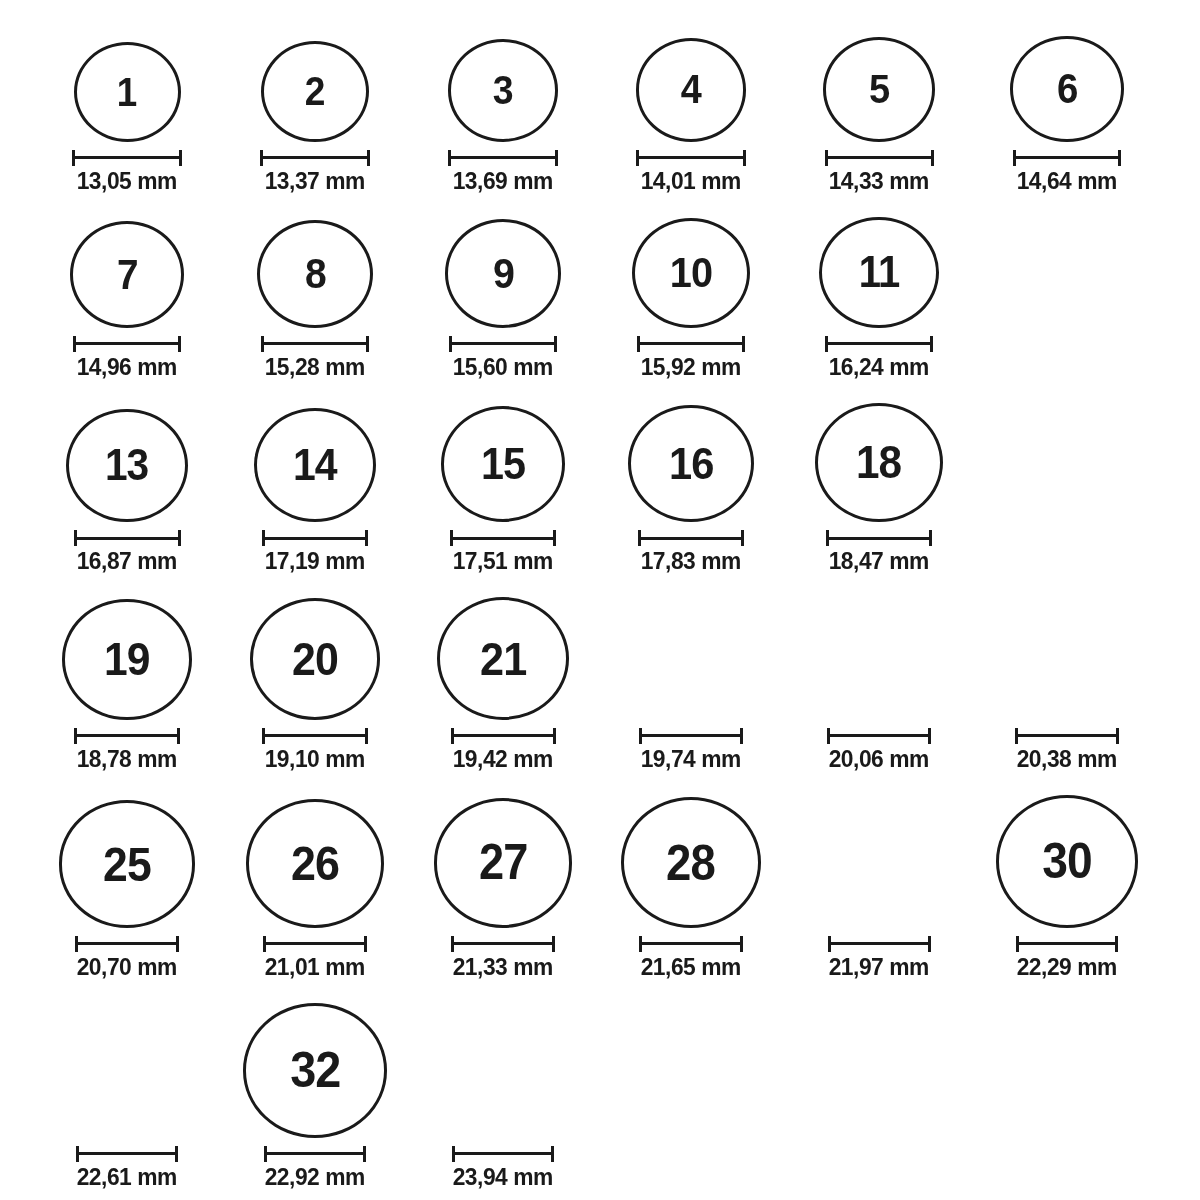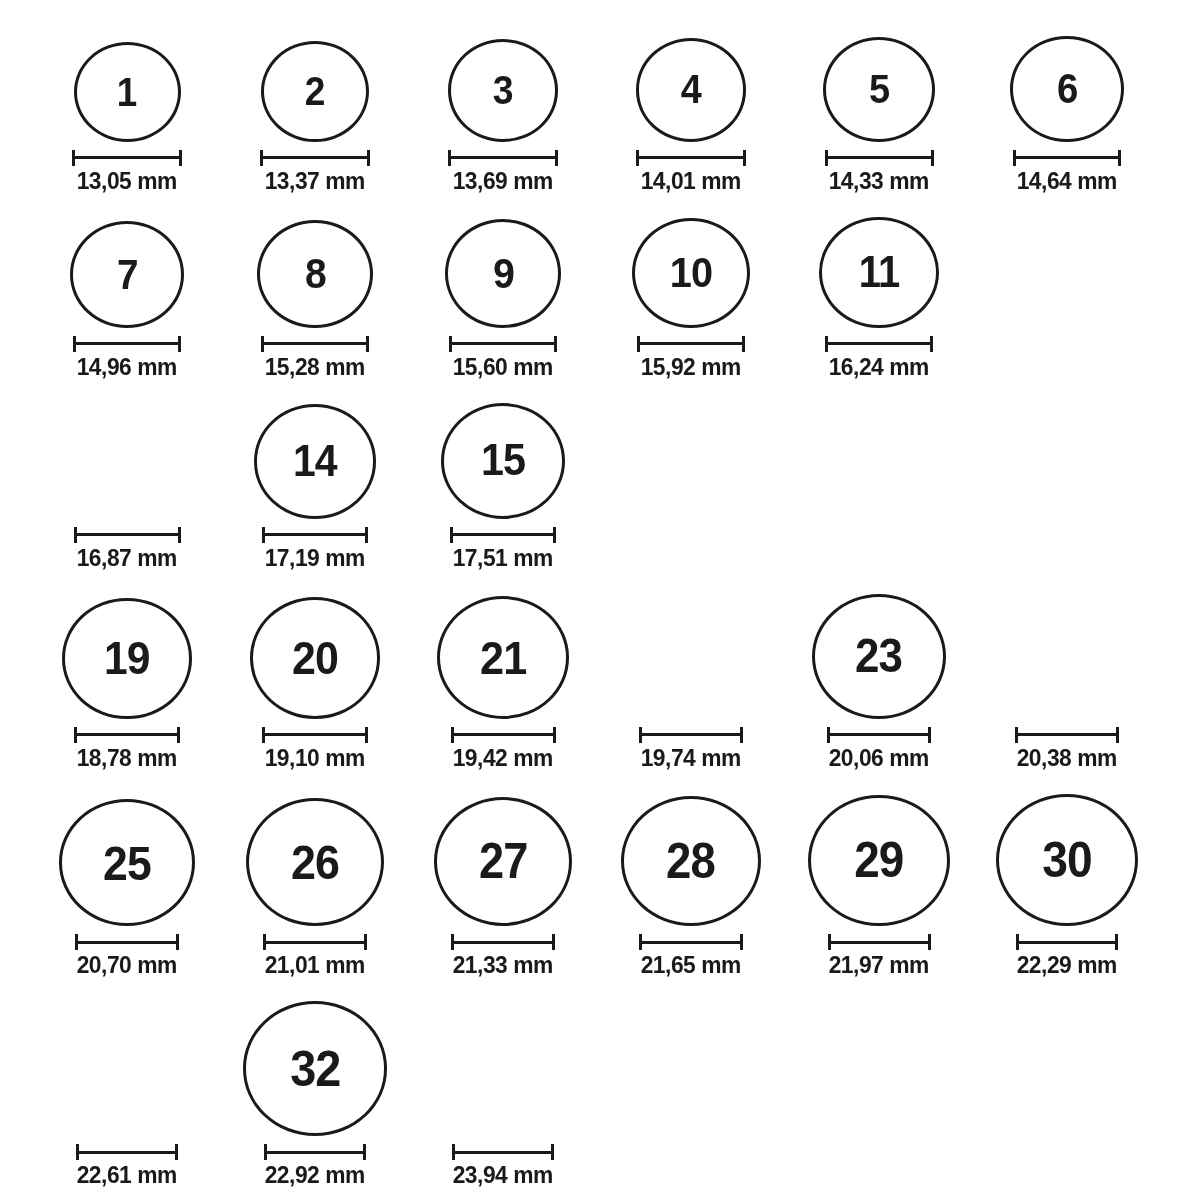--- a/index.html
+++ b/index.html
@@ -200,20 +200,23 @@
         <div class="measure" style="width:107.5px">
           <span class="tick left"></span>
           <span class="bar"></span>
           <span class="tick right"></span>
         </div>
         <div class="label">16,24 mm</div>
       </div>
     </div>
     <div class="row">
       <div class="cell">
+        <div class="circle" style="width:121.707px;height:113.561px">
+          <span class="num" style="font-size:44.202px">13</span>
+        </div>
         <div class="measure" style="width:107px">
           <span class="tick left"></span>
           <span class="bar"></span>
           <span class="tick right"></span>
         </div>
         <div class="label">16,87 mm</div>
       </div>
       <div class="cell">
         <div class="circle" style="width:122.93900000000001px;height:114.697px">
           <span class="num" style="font-size:44.554px">14</span>
@@ -229,20 +232,42 @@
         <div class="circle" style="width:124.171px;height:115.833px">
           <span class="num" style="font-size:44.906px">15</span>
         </div>
         <div class="measure" style="width:106.5px">
           <span class="tick left"></span>
           <span class="bar"></span>
           <span class="tick right"></span>
         </div>
         <div class="label">17,51 mm</div>
       </div>
+      <div class="cell">
+        <div class="circle" style="width:125.40299999999999px;height:116.969px">
+          <span class="num" style="font-size:45.257999999999996px">16</span>
+        </div>
+        <div class="measure" style="width:106.25px">
+          <span class="tick left"></span>
+          <span class="bar"></span>
+          <span class="tick right"></span>
+        </div>
+        <div class="label">17,83 mm</div>
+      </div>
+      <div class="cell">
+        <div class="circle" style="width:127.86699999999999px;height:119.24099999999999px">
+          <span class="num" style="font-size:45.961999999999996px">18</span>
+        </div>
+        <div class="measure" style="width:105.75px">
+          <span class="tick left"></span>
+          <span class="bar"></span>
+          <span class="tick right"></span>
+        </div>
+        <div class="label">18,47 mm</div>
+      </div>
     </div>
     <div class="row">
       <div class="cell">
         <div class="circle" style="width:129.0605px;height:120.3415px">
           <span class="num" style="font-size:46.303px">19</span>
         </div>
         <div class="measure" style="width:105.5px">
           <span class="tick left"></span>
           <span class="bar"></span>
           <span class="tick right"></span>
@@ -273,23 +298,20 @@
       </div>
       <div class="cell">
         <div class="measure" style="width:104.75px">
           <span class="tick left"></span>
           <span class="bar"></span>
           <span class="tick right"></span>
         </div>
         <div class="label">19,74 mm</div>
       </div>
       <div class="cell">
-        <div class="circle" style="width:133.9885px;height:124.8855px">
-          <span class="num" style="font-size:47.711px">23</span>
-        </div>
         <div class="measure" style="width:104.5px">
           <span class="tick left"></span>
           <span class="bar"></span>
           <span class="tick right"></span>
         </div>
         <div class="label">20,06 mm</div>
       </div>
       <div class="cell">
         <div class="measure" style="width:104.25px">
           <span class="tick left"></span>
@@ -338,23 +360,20 @@
           <span class="num" style="font-size:49.46px">28</span>
         </div>
         <div class="measure" style="width:103.25px">
           <span class="tick left"></span>
           <span class="bar"></span>
           <span class="tick right"></span>
         </div>
         <div class="label">21,65 mm</div>
       </div>
       <div class="cell">
-        <div class="circle" style="width:141.34199999999998px;height:131.666px">
-          <span class="num" style="font-size:49.812px">29</span>
-        </div>
         <div class="measure" style="width:103px">
           <span class="tick left"></span>
           <span class="bar"></span>
           <span class="tick right"></span>
         </div>
         <div class="label">21,97 mm</div>
       </div>
       <div class="cell">
         <div class="circle" style="width:142.574px;height:132.802px">
           <span class="num" style="font-size:50.164px">30</span>

